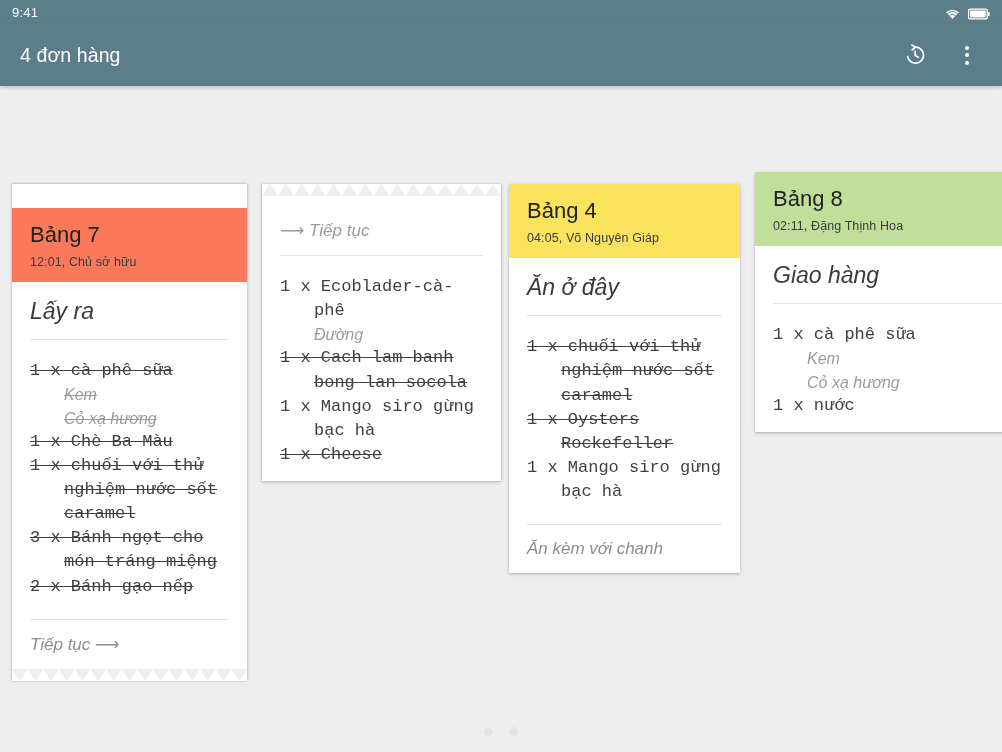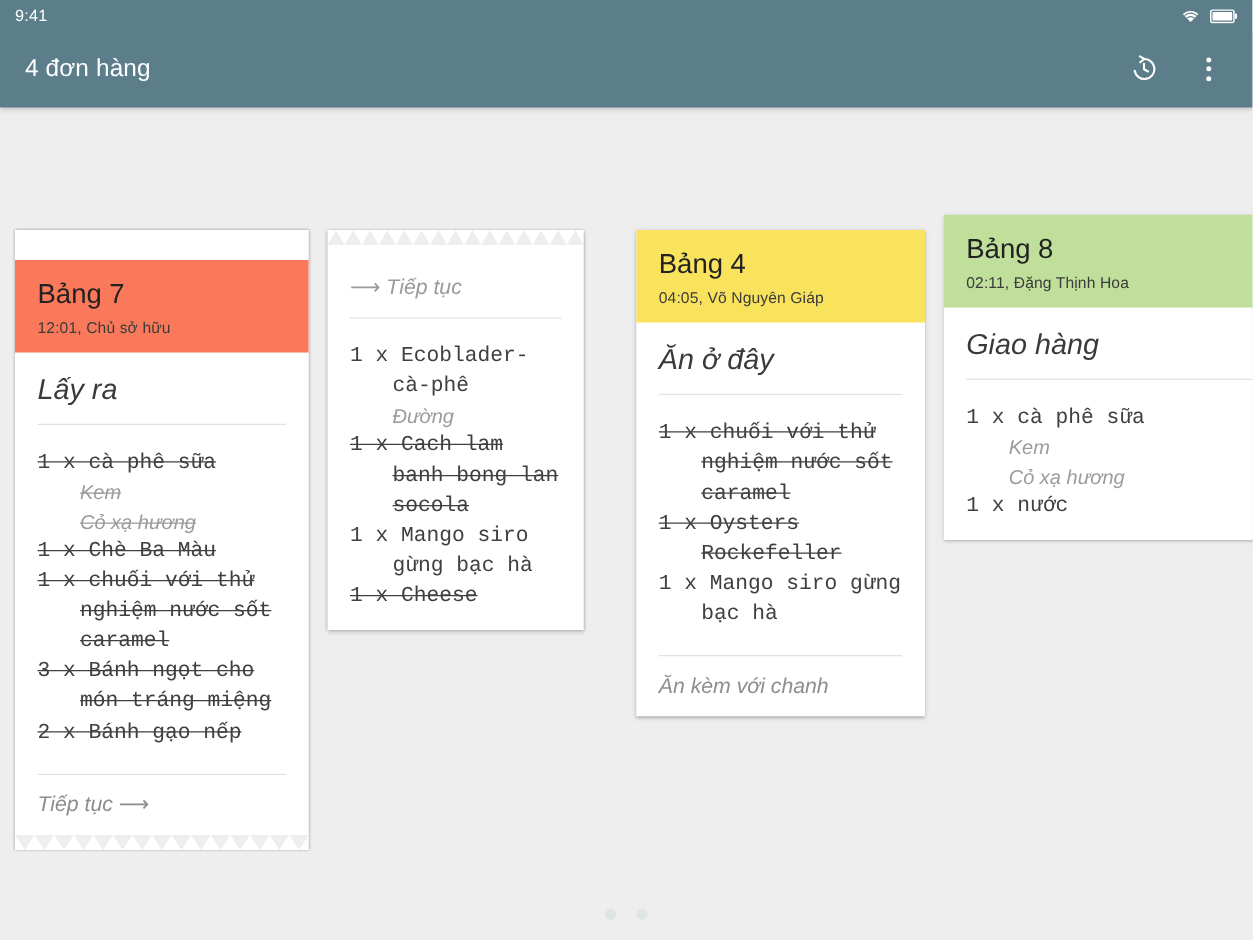--- a/index.html
+++ b/index.html
@@ -178,21 +178,21 @@
               <div class="item-line">2 x Bánh gạo nếp</div>
             </div>
           </div>
           <div class="foot-divider"></div>
           <div class="foot-note">Tiếp tục ⟶</div>
         </div>
         <svg class="zig bottom" viewBox="0 0 255 12" preserveAspectRatio="none" width="235" height="12">
           <path d="M0,0 L8.5,12 L17,0 L25.5,12 L34,0 L42.5,12 L51,0 L59.5,12 L68,0 L76.5,12 L85,0 L93.5,12 L102,0 L110.5,12 L119,0 L127.5,12 L136,0 L144.5,12 L153,0 L161.5,12 L170,0 L178.5,12 L187,0 L195.5,12 L204,0 L212.5,12 L221,0 L229.5,12 L238,0 L246.5,12 L255,0 L255,0 Z" fill="#eeeeee"></path>
         </svg>
       </div>
-      <div class="card torn-top" style="left: 262px; top: 98px; width: 205px;">
+      <div class="card torn-top" style="left: 262px; top: 98px; width: 239px;">
         <svg class="zig top" viewBox="0 0 255 12" preserveAspectRatio="none" width="231" height="12">
           <path d="M0,12 L8.5,0 L17,12 L25.5,0 L34,12 L42.5,0 L51,12 L59.5,0 L68,12 L76.5,0 L85,12 L93.5,0 L102,12 L110.5,0 L119,12 L127.5,0 L136,12 L144.5,0 L153,12 L161.5,0 L170,12 L178.5,0 L187,12 L195.5,0 L204,12 L212.5,0 L221,12 L229.5,0 L238,12 L246.5,0 L255,12 L255,0 L255,12 Z" fill="#eeeeee"></path>
         </svg>
         <div class="card-body pad-top">
           <div class="cont-head">⟶ Tiếp tục</div>
           <div class="divider"></div>
           <div class="items">
             <div class="item">
               <div class="item-line">1 x Ecoblader-cà-phê</div>
               <div class="mods">

